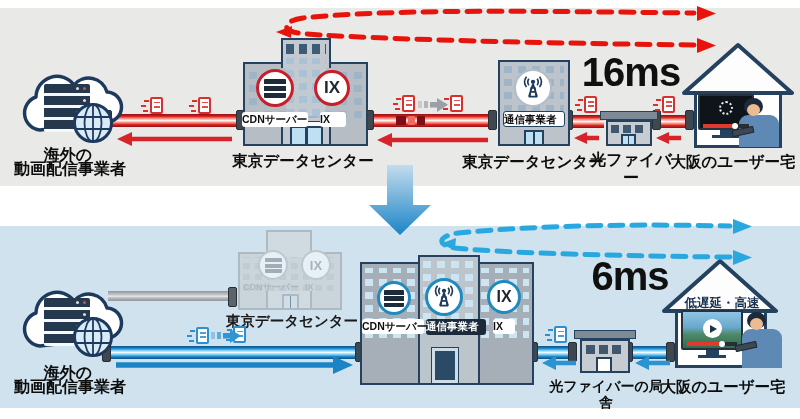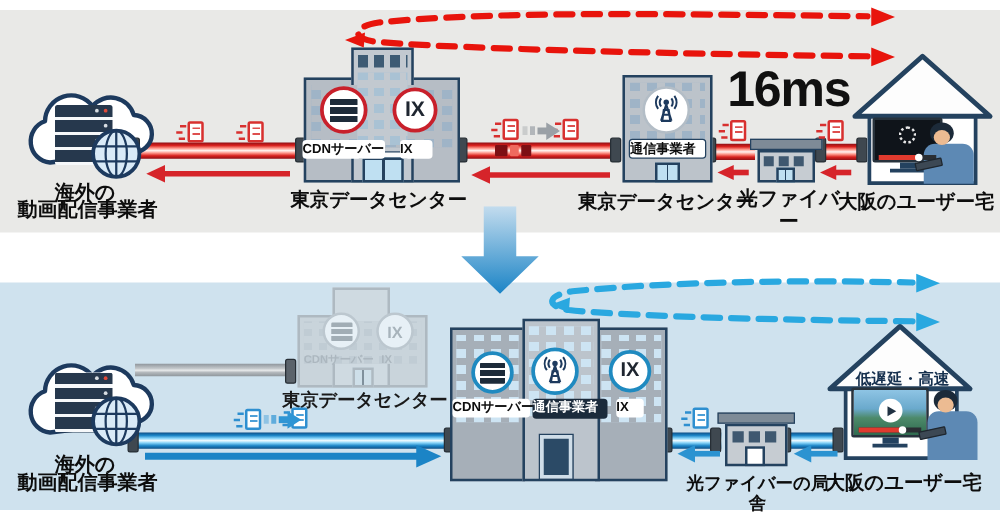--- a/index.html
+++ b/index.html
@@ -246,20 +246,21 @@
       <path d="M8.2 3.4 a5.2 5.2 0 0 0 0 6 M15.8 3.4 a5.2 5.2 0 0 1 0 6" stroke="#1d3a5e" stroke-width="1.5" fill="none"></path>
       <path d="M6 1.6 a8 8 0 0 0 0 9.6 M18 1.6 a8 8 0 0 1 0 9.6" stroke="#1d3a5e" stroke-width="1.5" fill="none"></path>
     </svg>
   </div>
   <div class="cbadge cb-blue cb-ix" style="left:487px;top:280px;width:34px;height:34px;font-size:16px;">IX</div>
   <div class="tagbox" style="left:362px;top:319px;width:62px;height:15px;">CDNサーバー</div>
   <div class="tagbox" style="left:426px;top:319px;width:60px;height:16px;background:#1b2b3c;color:#fff;">通信事業者</div>
   <div class="tagbox" style="left:493px;top:319px;width:22px;height:15px;">IX</div>
   <div class="door" style="left:432px;top:348px;width:26px;height:35px;background:#2b4a66;border:3px solid #cfdde8;outline:1.5px solid #24425f;background-image:none;"></div>
 
+  <div class="ms" style="left:578px;top:254px;width:104px;">6ms</div>
 
   <div class="doc doc-blue" style="left:196px;top:327px;"></div>
   <div class="doc doc-blue" style="left:233px;top:326px;"></div>
   <div class="doc doc-blue" style="left:554px;top:326px;"></div>
 
   <div class="bldg" style="left:574px;top:330px;width:62px;height:9px;background:#7e8b97;border-width:1.5px;"></div>
   <div class="bldg" style="left:580px;top:339px;width:50px;height:34px;background:#c6ccd2;border-width:2px;"></div>
   <div class="win" style="left:586px;top:345px;width:9px;height:9px;background:#3f5870;"></div>
   <div class="win" style="left:599px;top:345px;width:9px;height:9px;background:#3f5870;"></div>
   <div class="win" style="left:612px;top:345px;width:9px;height:9px;background:#3f5870;"></div>

